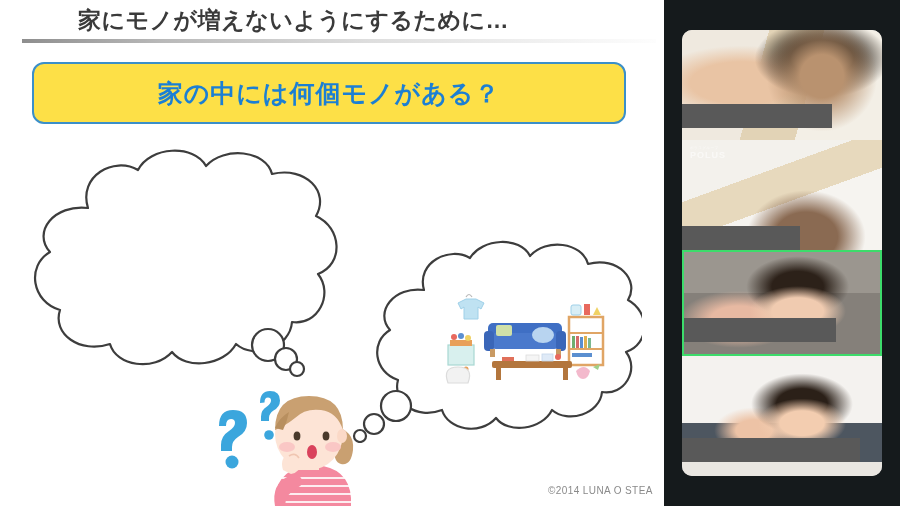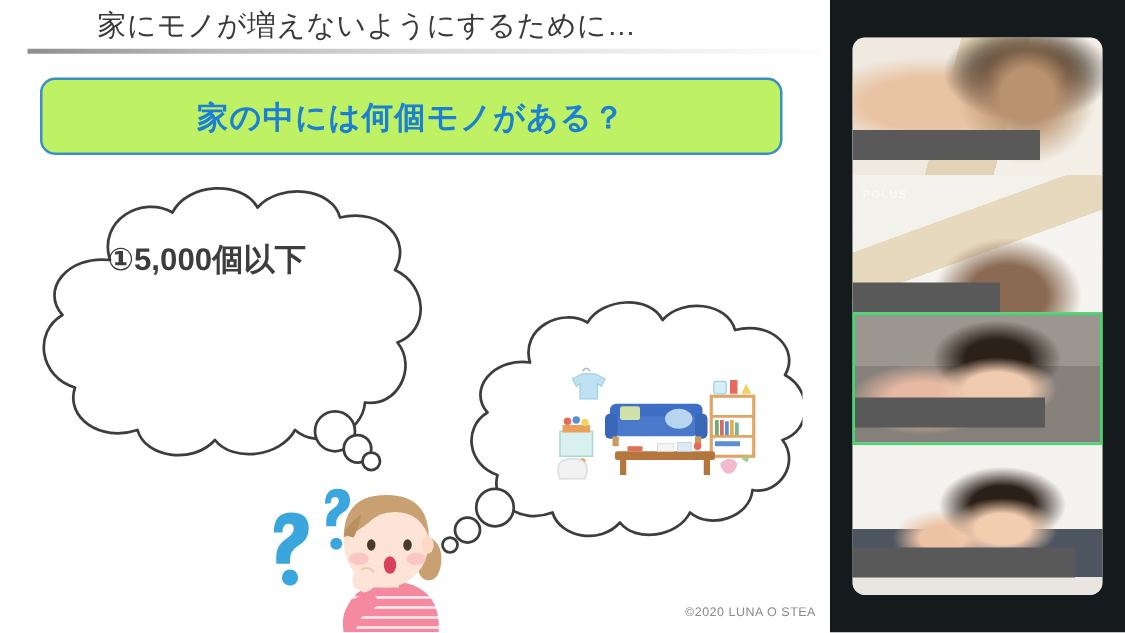--- a/index.html
+++ b/index.html
@@ -7,31 +7,31 @@
     width:900px;height:506px;overflow:hidden;background:#ffffff;
     font-family:"Liberation Sans","DejaVu Sans",sans-serif;
   }
   #stage{position:relative;width:900px;height:506px;background:#ffffff;}
 
   
   #slide{position:absolute;left:0;top:0;width:664px;height:506px;background:#fff;overflow:hidden;}
 
   #slide-title{
     position:absolute;left:78px;top:4px;width:560px;height:32px;
-    font-size:23px;font-weight:400;color:#3a3a3a;letter-spacing:.5px;
+    font-size:23px;font-weight:700;color:#3a3a3a;letter-spacing:.5px;
     white-space:nowrap;line-height:32px;
   }
   #title-rule{
     position:absolute;left:22px;top:39px;width:634px;height:4px;
     background:linear-gradient(to right,#8e8e8e 0%,#b9b9b9 22%,#dedede 55%,#fdfdfd 100%);
   }
 
   #question-box{
     position:absolute;left:32px;top:62px;width:594px;height:62px;
-    border:2px solid #3b8fc9;border-radius:12px;background:#bef264;
+    border:2px solid #3b8fc9;border-radius:12px;background:#fde047;
     display:flex;align-items:center;justify-content:center;box-sizing:border-box;
   }
   #question-text{
     font-size:25px;font-weight:700;color:#1b7fd4;letter-spacing:1px;white-space:nowrap;
   }
 
   
   .bubble-svg{position:absolute;}
   #left-bubble{left:18px;top:148px;}
   #right-bubble{left:352px;top:238px;}
@@ -99,21 +99,20 @@
                  C14,154 8,118 32,104 C14,84 36,56 70,60 Z"></path>
       </g>
       <g fill="#ffffff" stroke="#3d3d3d" stroke-width="2.2">
         <circle cx="250" cy="197" r="16"></circle>
         <circle cx="268" cy="211" r="11"></circle>
         <circle cx="279" cy="221" r="7"></circle>
       </g>
     </svg>
 
     <div id="options">
-      <div>①5,000個以下</div>
     </div>
 
     <svg class="bubble-svg" id="right-bubble" width="290" height="205" viewBox="0 0 290 205">
       <g fill="#ffffff" stroke="#3d3d3d" stroke-width="2.2" stroke-linejoin="round">
         <path d="M72,52 C64,24 98,8 118,20 C130,0 168,-2 178,18
                  C194,0 230,4 236,26 C266,18 288,42 276,62
                  C298,74 298,106 274,114 C288,132 272,158 250,154
                  C248,176 216,186 200,172 C190,192 156,196 144,180
                  C128,198 96,192 90,172 C64,182 40,164 46,142
                  C22,134 18,104 38,92 C22,74 42,48 72,52 Z"></path>
@@ -224,21 +223,21 @@
       <ellipse cx="128" cy="69" rx="8" ry="5" fill="#f9c2c2" opacity=".85"></ellipse>
 
       <ellipse cx="107" cy="74" rx="5" ry="7" fill="#d9425c"></ellipse>
 
       <path d="M78,92 q-4,-14 8,-16 q10,-2 10,8 q0,10 -10,12 z" fill="#fde4d6"></path>
       <path d="M84,78 q6,-4 10,2" stroke="#f0c6b2" stroke-width="1.6" fill="none"></path>
 
       <path d="M70,128 q-4,-22 14,-30 q8,-4 12,2 q4,6 -4,10 q-12,6 -12,18 z" fill="#f4899f"></path>
     </svg>
 
-    <div id="copyright">©2020 LUNA O STEA</div>
+    <div id="copyright">©2014 LUNA O STEA</div>
   </div>
 
   <div id="video-panel">
     <div id="tile-stack">
 
       <div class="tile t1">
         <div class="tile-bg" style="background:
                radial-gradient(circle at 70% 42%, #b9926f 0 14%, rgba(0,0,0,0) 36%),
                radial-gradient(ellipse at 70% 26%, #2a2118 0 16%, rgba(0,0,0,0) 34%),
                radial-gradient(ellipse at 30% 48%, #e9c4a4 0 26%, rgba(0,0,0,0) 46%),

